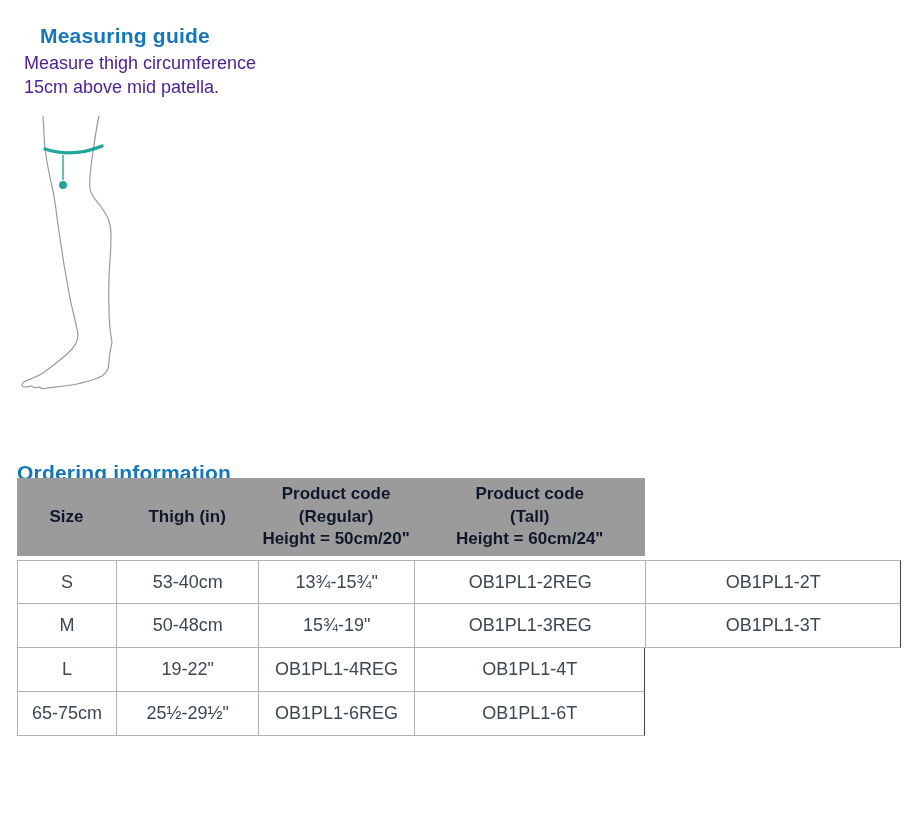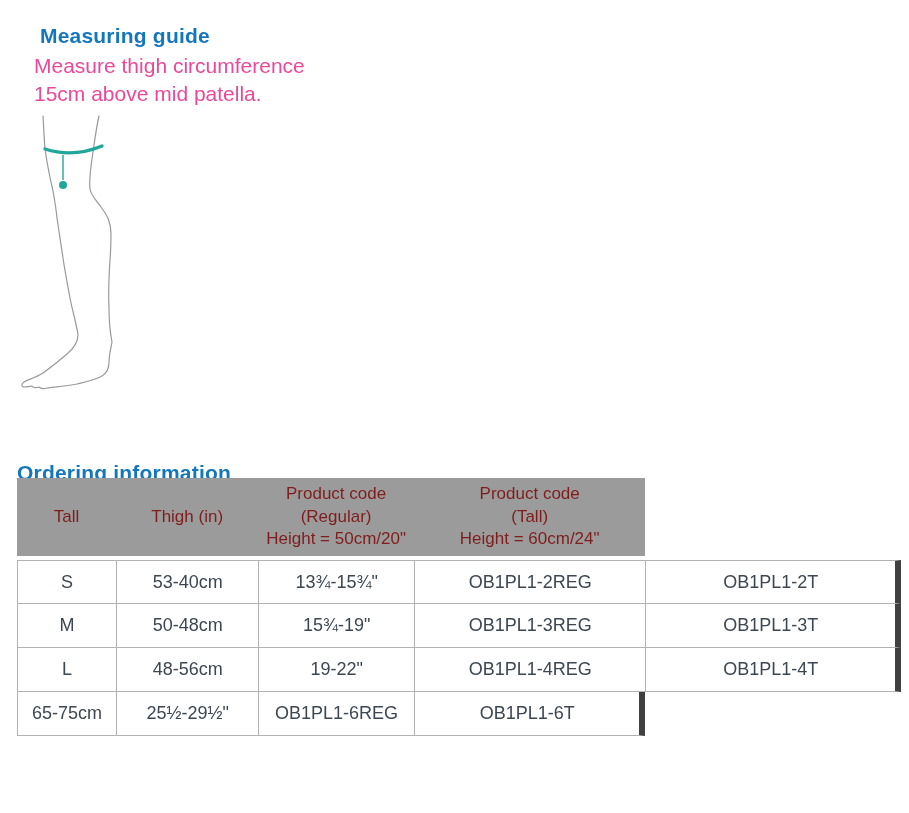--- a/index.html
+++ b/index.html
@@ -1,37 +1,37 @@
 <!DOCTYPE html>
 <html><head>
 <meta charset="utf-8">
 <style>
   html,body{margin:0;padding:0;background:#ffffff;}
   body{font-family:"Liberation Sans", sans-serif;}
   .page{position:relative;width:909px;height:813px;background:#fff;overflow:hidden;}
 
   .section-title{position:absolute;font-size:21px;font-weight:bold;color:#1477bd;letter-spacing:.2px;text-align:center;}
   #measuring-title{left:40px;top:24px;}
-  #measuring-desc{position:absolute;left:34px;top:52px;font-size:21px;color:#ec4899;
+  #measuring-desc{position:absolute;left:24px;top:52px;font-size:18px;color:#4c1d95;
     line-height:1.33;white-space:pre-line;}
 
   #leg-svg{position:absolute;left:20px;top:110px;}
 
   #ordering-title{left:17px;top:440px;margin-top:21px;}
 
   .size-table{position:absolute;left:17px;top:478px;width:884px;}
   .row{display:grid;grid-template-columns:11.2% 16.1% 17.6% 26.2% 28.9%;}
-  .th{background:#9b9b9b;color:#7f1d1d;font-weight:normal;font-size:17px;line-height:1.35;
+  .th{background:#9b9b9b;color:#0f172a;font-weight:bold;font-size:17px;line-height:1.35;
       min-height:78px;display:flex;align-items:center;justify-content:center;
       text-align:center;white-space:pre-line;}
   .spacer{height:4px;}
   .td{box-sizing:border-box;height:44px;display:flex;align-items:center;justify-content:center;
       font-size:18px;color:#3d4751;background:#fff;
       border-left:1px solid #b2b2b2;border-bottom:1px solid #b2b2b2;}
-  .row .td:last-child{border-right:6px solid #404040;}
+  .row .td:last-child{border-right:1px solid #404040;}
   .row.first .td{border-top:1px solid #b2b2b2;}
 </style>
 </head>
 <body>
 
 <div class="page">
 
   <div class="section-title" id="measuring-title">Measuring guide</div>
 
   <div id="measuring-desc">Measure thigh circumference
@@ -71,21 +71,21 @@
     <line x1="43" y1="45" x2="43" y2="70" stroke="#21a79a" stroke-width="1.4"></line>
 
     <circle cx="43" cy="75" r="4" fill="#21a79a"></circle>
   </svg>
 
   <div class="section-title" id="ordering-title">Ordering information</div>
 
   <div class="size-table">
 
     <div class="row">
-      <div class="th">Tall</div>
+      <div class="th">Size</div>
       <div class="th">Thigh (in)</div>
       <div class="th">Product code
 (Regular)
 Height = 50cm/20"</div>
       <div class="th">Product code
 (Tall)
 Height = 60cm/24"</div>
     </div>
 
     <div class="spacer"></div>
@@ -101,21 +101,20 @@
     <div class="row">
       <div class="td">M</div>
       <div class="td">50-48cm</div>
       <div class="td">15¾-19"</div>
       <div class="td">OB1PL1-3REG</div>
       <div class="td">OB1PL1-3T</div>
     </div>
 
     <div class="row">
       <div class="td">L</div>
-      <div class="td">48-56cm</div>
       <div class="td">19-22"</div>
       <div class="td">OB1PL1-4REG</div>
       <div class="td">OB1PL1-4T</div>
     </div>
 
 
     <div class="row">
       <div class="td">65-75cm</div>
       <div class="td">25½-29½"</div>
       <div class="td">OB1PL1-6REG</div>

